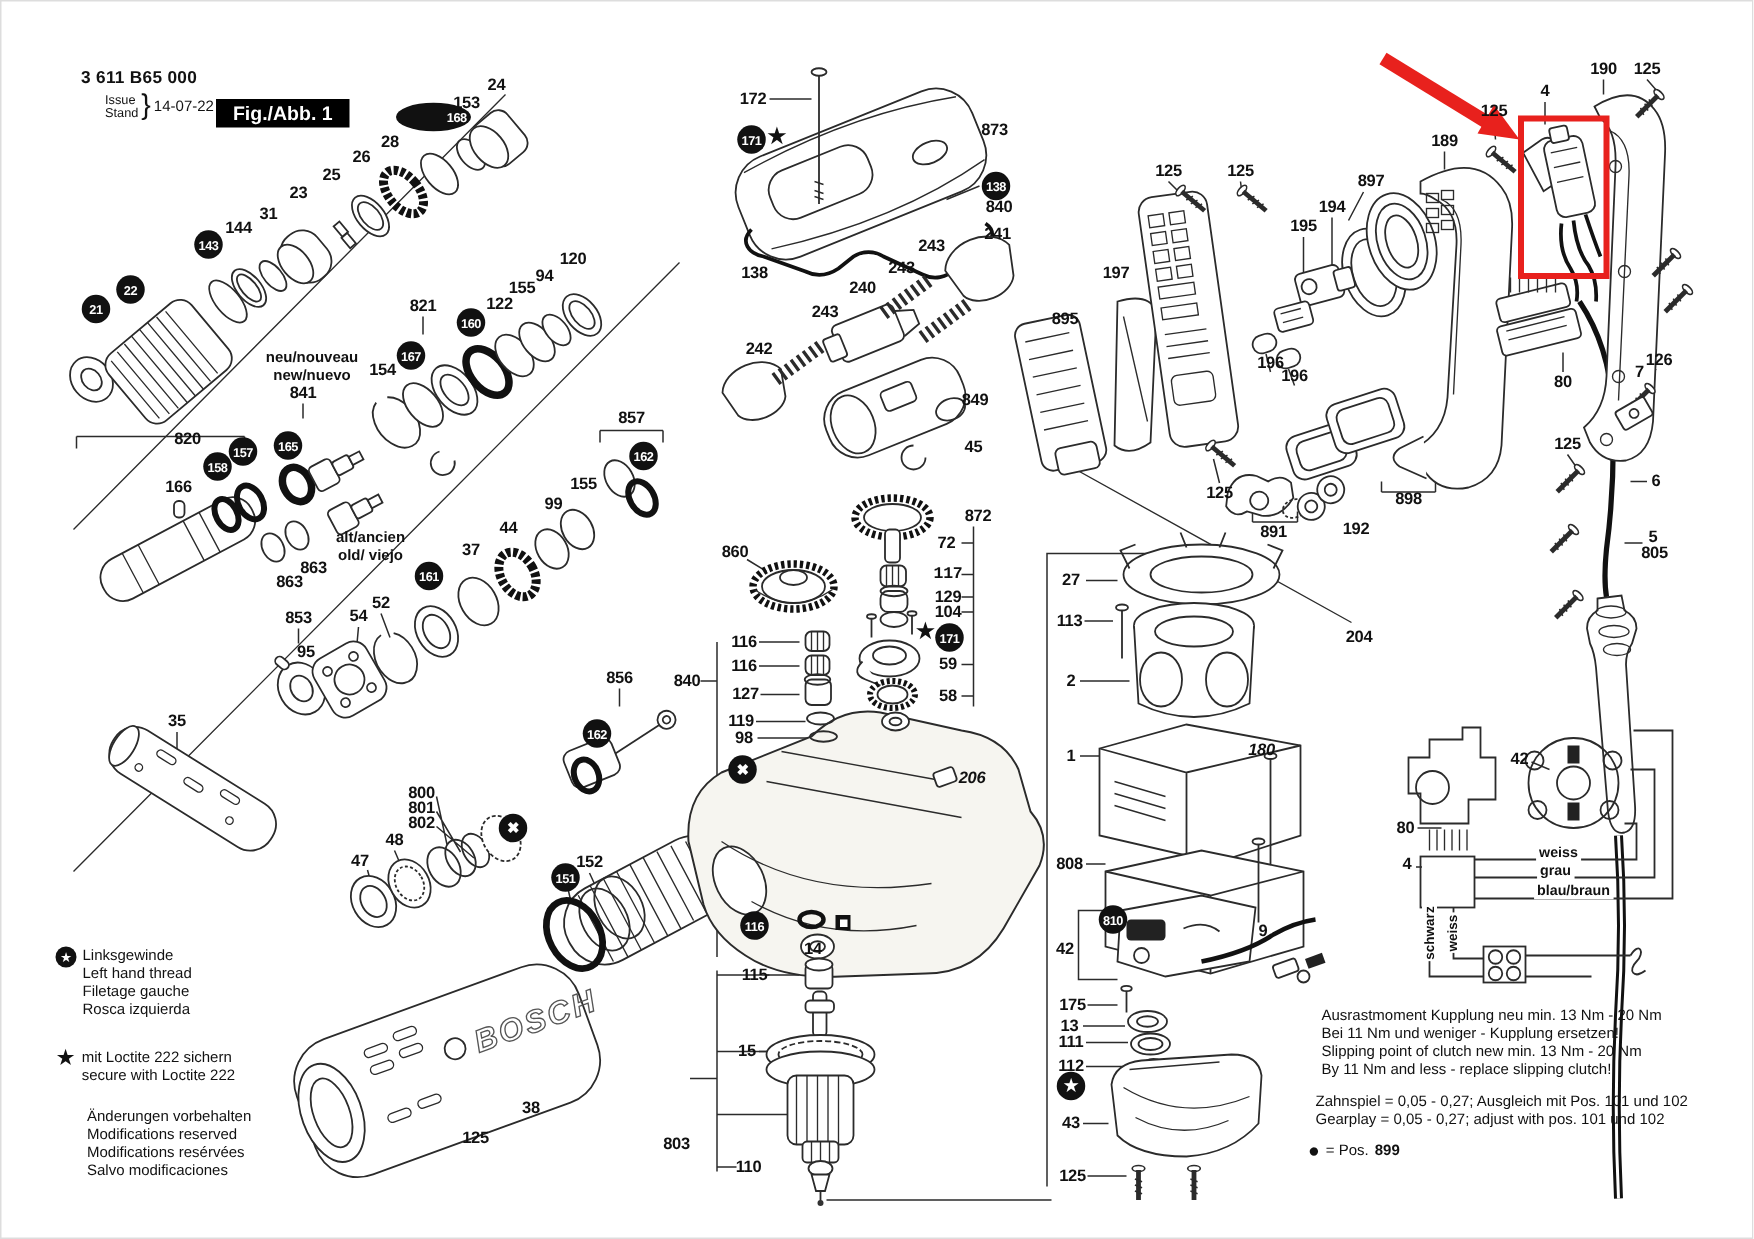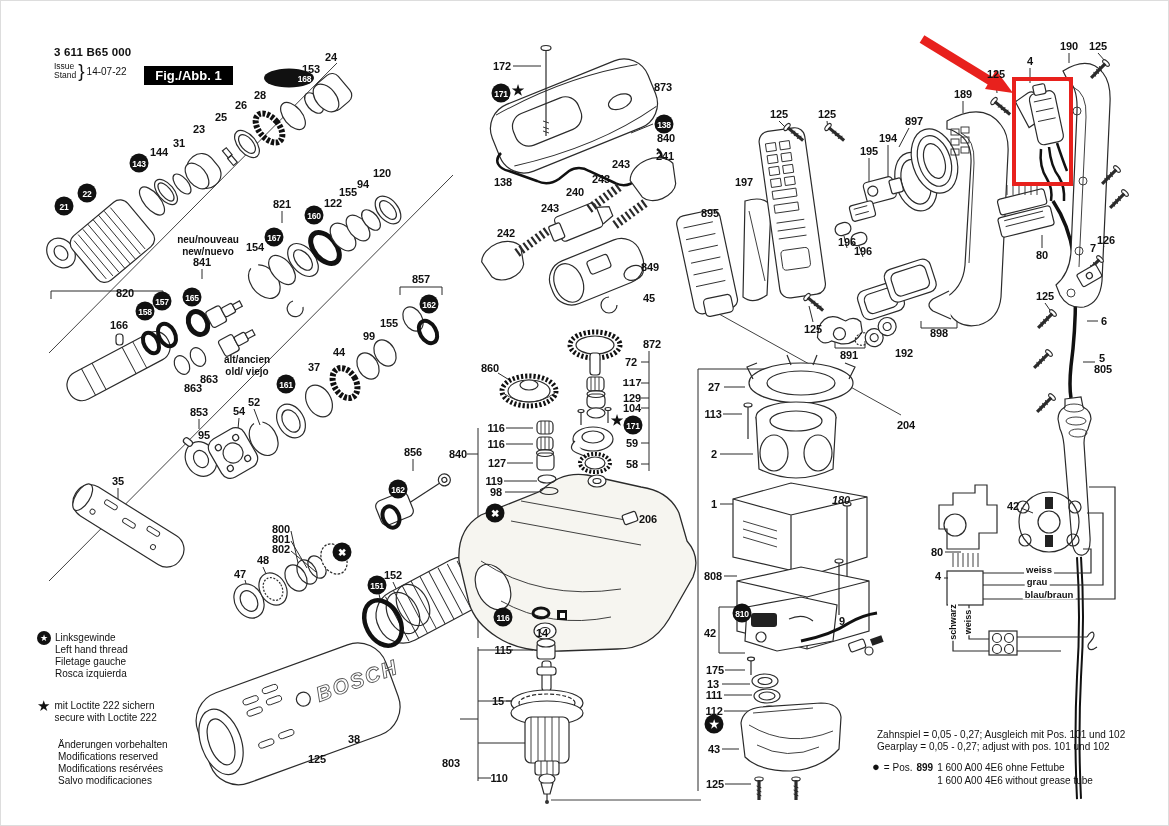--- a/index.html
+++ b/index.html
@@ -11,21 +11,21 @@
         white-space:nowrap;letter-spacing:-.2px;color:#111;}
   .pcirc{position:absolute;transform:translate(-50%,-50%);width:19px;height:19px;border-radius:50%;
          background:#111;color:#fff;font-weight:bold;font-size:8.5px;display:flex;align-items:center;
          justify-content:center;letter-spacing:-.3px;}
   .pcirc.cx{font-size:10px;}
   .pcirc.cs{font-size:11px;}
   .pstar{position:absolute;transform:translate(-50%,-50%);font-size:14px;color:#111;font-weight:bold;}
   .tb{position:absolute;left:53px;top:45px;}
   .tb .pn{font-weight:bold;font-size:11.5px;letter-spacing:.2px;}
   .tb .row{display:flex;align-items:center;margin-top:2px;}
-  .tb .iss{font-size:8.5px;line-height:1.1;}
+  .tb .iss{font-size:8.5px;line-height:1.1;margin-left:16px;}
   .tb .br{font-size:19px;font-weight:300;margin:0 2px;}
   .tb .dt{font-size:10px;}
   .figbox{position:absolute;left:143px;top:65px;width:89px;height:19px;background:#000;color:#fff;
           display:flex;align-items:center;justify-content:center;font-weight:bold;font-size:13px;}
   .note{position:absolute;font-size:10px;line-height:1.2;white-space:pre-line;}
   .legrow{position:absolute;display:flex;gap:4px;align-items:flex-start;}
   .sic{display:inline-flex;width:14px;height:14px;border-radius:50%;background:#111;color:#fff;
        font-size:9px;align-items:center;justify-content:center;flex:0 0 auto;margin-top:-1px;}
   .si{font-size:15px;line-height:12px;flex:0 0 auto;}
   .ann{position:absolute;transform:translate(-50%,-50%);font-weight:bold;font-size:10px;
@@ -534,28 +534,30 @@
   <div class="legrow" style="left:36px;top:699px;">
     <span class="si">★</span>
     <div class="note" style="position:static;">mit Loctite 222 sichern
 secure with Loctite 222</div>
   </div>
   <div class="note" style="left:57px;top:738px;">Änderungen vorbehalten
 Modifications reserved
 Modifications resérvées
 Salvo modificaciones</div>
 
+  <div class="note" style="left:880px;top:671px;">Ausrastmoment Kupplung neu min. 13 Nm - 20 Nm
+Bei 11 Nm und weniger - Kupplung ersetzen!
+Slipping point of clutch new min. 13 Nm - 20 Nm
+By 11 Nm and less - replace slipping clutch!</div>
   <div class="note" style="left:876px;top:728px;">Zahnspiel = 0,05 - 0,27;  Ausgleich mit Pos. 101 und 102
 Gearplay  = 0,05 - 0,27;  adjust with pos. 101 und 102</div>
   <div class="pos-row" style="left:871px;top:761px;">
     <span class="dot">●</span>
     <span>= Pos.</span>
     <span class="bold">899</span>
-    <span class="lines">1 600 A00 4E6 ohne Fettube
-1 600 A00 4E6 without grease tube</span>
   </div>
 
   <div class="wl" style="left:1038px;top:568px;">weiss</div>
   <div class="wl" style="left:1036px;top:580px;">grau</div>
   <div class="wl" style="left:1048px;top:593px;">blau/braun</div>
   <div class="wlv" style="left:952px;top:621px;">schwarz</div>
   <div class="wlv" style="left:967px;top:621px;">weiss</div>
 </div>
 
 <div id="labels">
@@ -676,21 +678,21 @@
       <div class="pcirc" style="left: 632px; top: 424px;">171</div>
       <div class="plbl" style="left: 631px; top: 442px;">59</div>
       <div class="plbl" style="left: 631px; top: 463px;">58</div>
       <div class="plbl" style="left: 495px; top: 427px;">116</div>
       <div class="plbl" style="left: 495px; top: 443px;">116</div>
       <div class="plbl" style="left: 496px; top: 462px;">127</div>
       <div class="plbl" style="left: 493px; top: 480px;">119</div>
       <div class="plbl" style="left: 495px; top: 491px;">98</div>
       <div class="plbl" style="left: 457px; top: 453px;">840</div>
       <div class="pcirc cx" style="left: 494px; top: 512px;">✖</div>
-      <div class="plbl" style="left: 647px; top: 518px;">206</div>
+      <div class="plbl" style="left: 647px; top: 518px; font-style: italic;">206</div>
       <div class="pcirc" style="left: 502px; top: 616px;">116</div>
       <div class="plbl" style="left: 501px; top: 632px; margin-left: 40px;">14</div>
       <div class="plbl" style="left: 502px; top: 649px;">115</div>
       <div class="plbl" style="left: 497px; top: 700px;">15</div>
       <div class="plbl" style="left: 450px; top: 718px; margin-top: 44px;">803</div>
       <div class="plbl" style="left: 498px; top: 777px;">110</div>
       <div class="plbl" style="left: 353px; top: 738px;">38</div>
       <div class="plbl" style="left: 316px; top: 758px;">125</div>
       <div class="plbl" style="left: 1012px; top: 505px;">42</div>
       <div class="plbl" style="left: 936px; top: 551px;">80</div>

